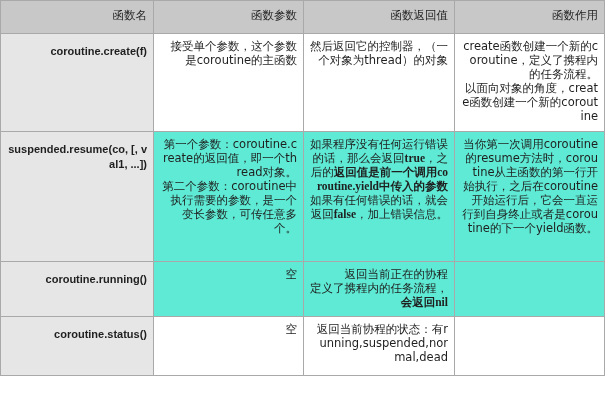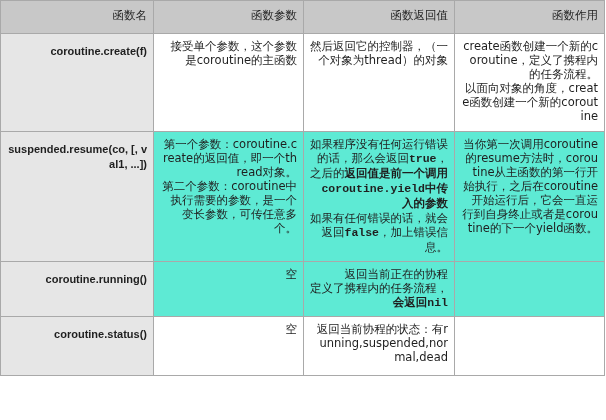--- a/index.html
+++ b/index.html
@@ -42,21 +42,21 @@
     padding-left: 7px;
   }
   table.api tr.alt td { background: #5eead4; }
   table.api tr.alt td.name { background: #e6e6e6; }
   table.api tr.r1 td { height: 83px; }
   table.api tr.r2 td { height: 115px; }
   table.api tr.r3 td { height: 55px; }
   table.api tr.r4 td { height: 40px; }
   table.api tr.r5 td { height: 44px; }
   .line { display: block; }
-  b { font-family: Liberation Mono, monospace; }
+  b { font-family: Liberation Serif, serif; }
 </style>
 </head>
 <body>
 
 <table class="api">
   <colgroup>
       <col class="c1">
       <col class="c2">
       <col class="c3">
       <col class="c4">

